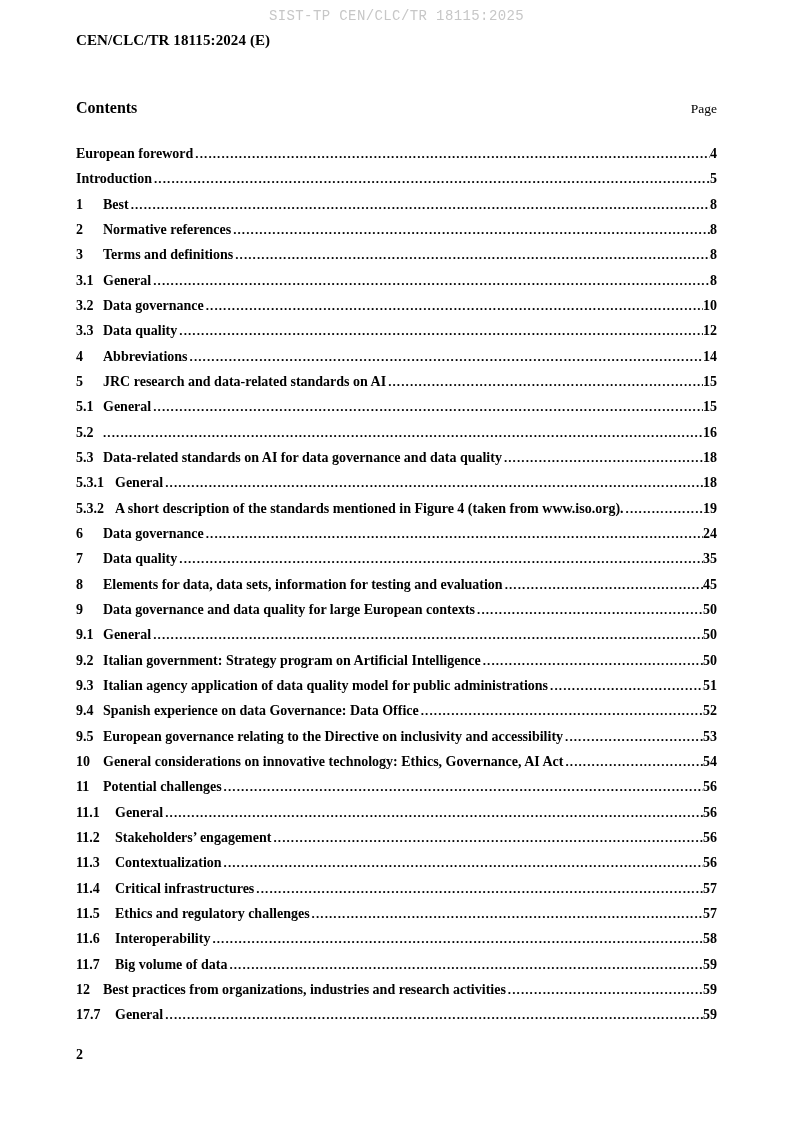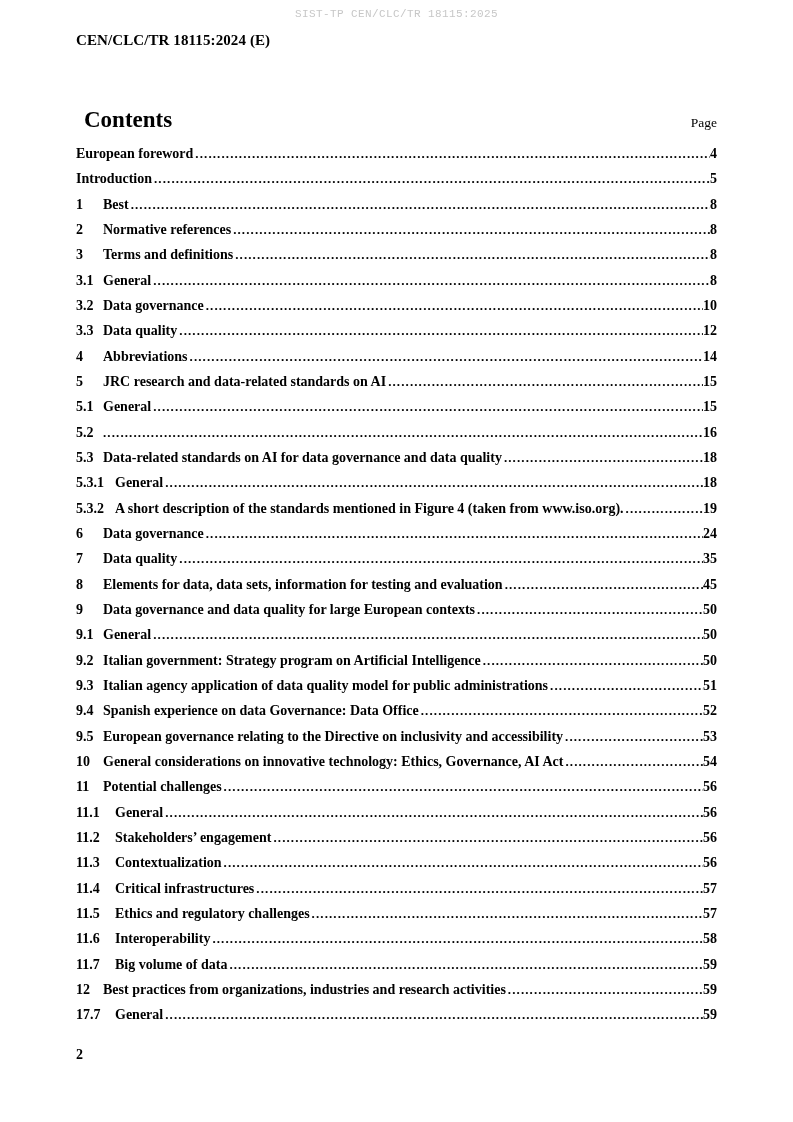--- a/index.html
+++ b/index.html
@@ -12,21 +12,21 @@
     color: #000000;
     overflow: hidden;
   }
   .watermark {
     position: absolute;
     top: 8px;
     left: 0;
     right: 0;
     text-align: center;
     font-family: "Liberation Mono", monospace;
-    font-size: 11px;
+    font-size: 14px;
     letter-spacing: 0.4px;
     color: #c7c7c7;
   }
   .doc-ref {
     position: absolute;
     top: 32px;
     left: 76px;
     font-size: 15px;
     font-weight: bold;
     letter-spacing: 0.1px;
@@ -34,22 +34,22 @@
   .contents-bar {
     position: absolute;
     top: 99px;
     left: 76px;
     width: 641px;
     display: flex;
     justify-content: space-between;
     align-items: baseline;
   }
   .contents-title {
-    margin: 8px;
-    font-size: 23px;
+    margin: 0;
+    font-size: 16px;
     font-weight: bold;
   }
   .page-label {
     font-size: 13.5px;
     font-weight: normal;
     margin-left: 24px;
   }
   .toc {
     position: absolute;
     top: 141px;

